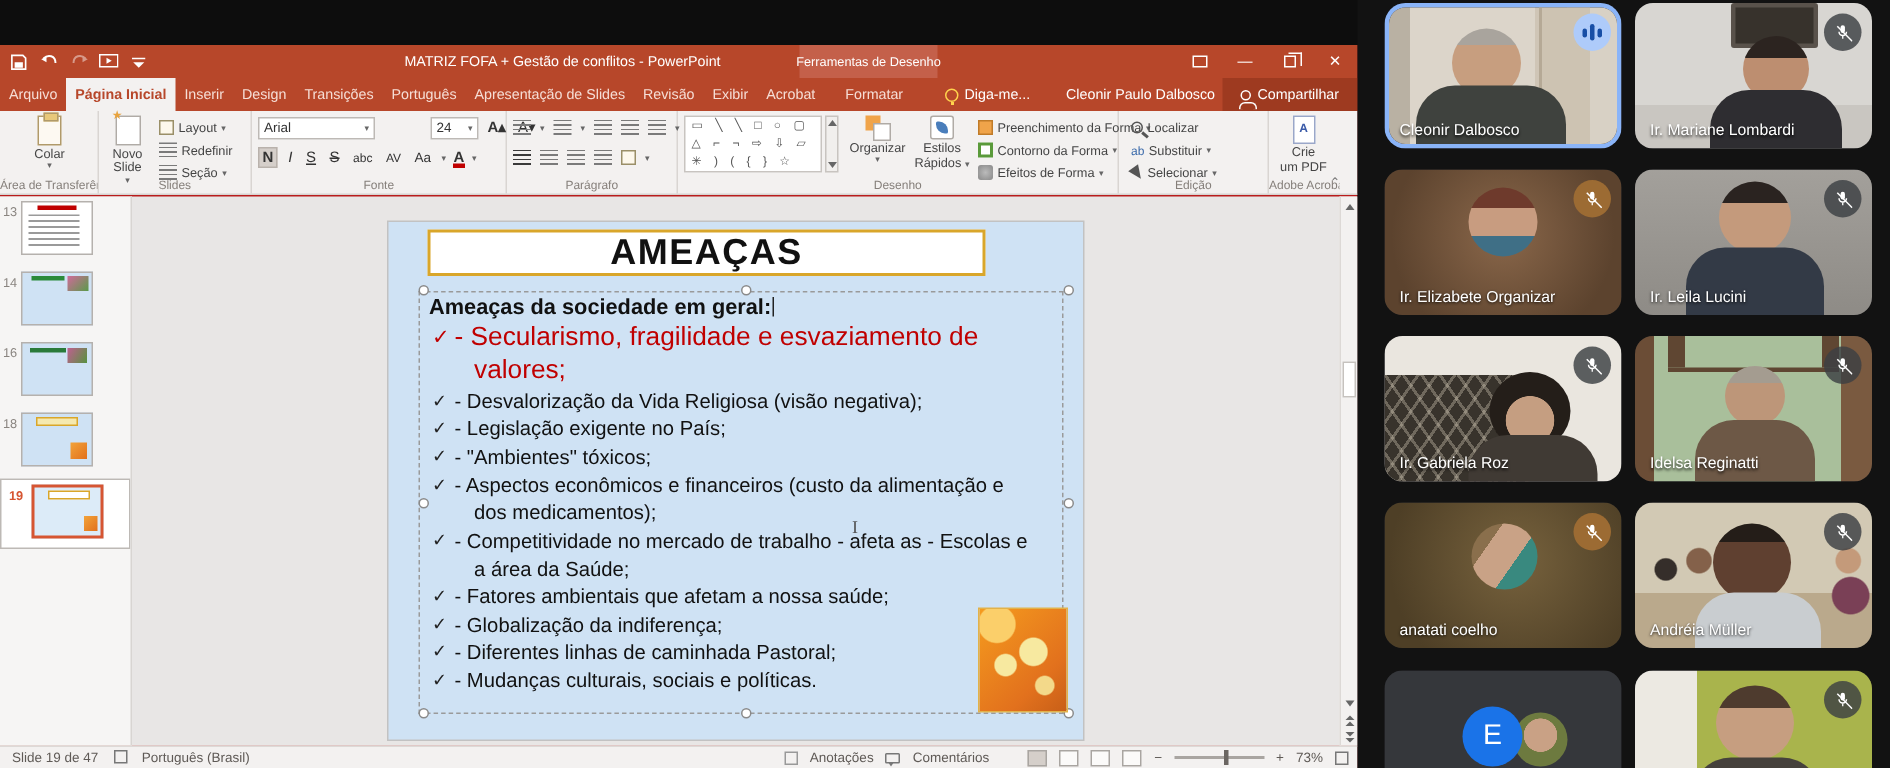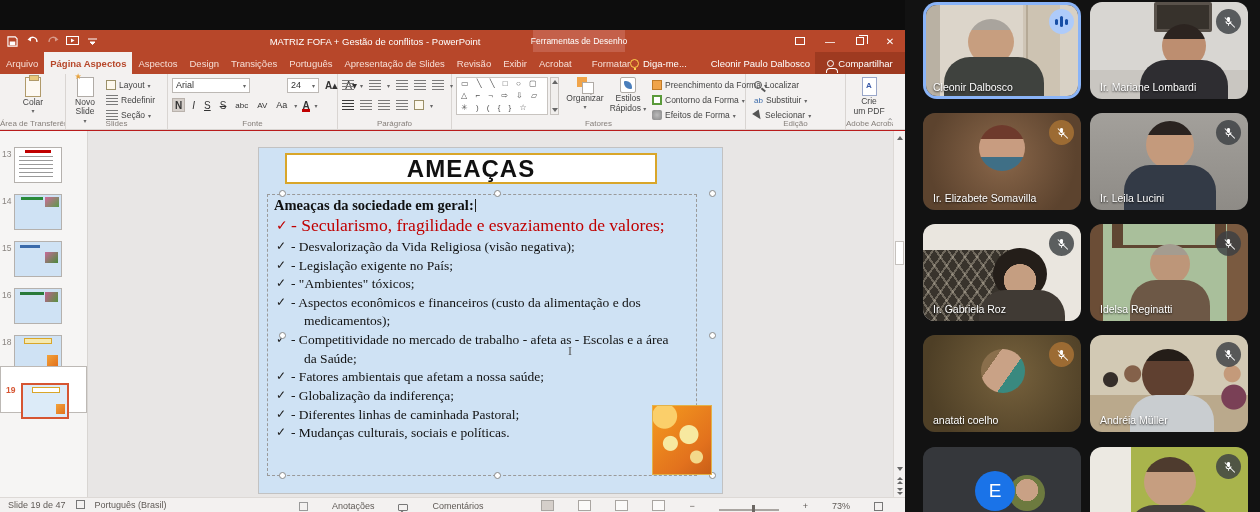--- a/index.html
+++ b/index.html
@@ -63,21 +63,21 @@
   .styles-ic::after{content:"";position:absolute;left:3px;top:3px;width:8px;height:8px;background:#4a7ebb;border-radius:1px 6px 1px 6px;}
   .search-ic{width:8px;height:8px;border:1.5px solid #555;border-radius:50%;position:relative;}
   .search-ic::after{content:"";position:absolute;left:6px;top:7px;width:5px;height:1.5px;background:#555;transform:rotate(40deg);}
   .cursor-ic{width:0;height:0;border-left:4px solid transparent;border-right:4px solid transparent;border-top:9px solid #555;transform:rotate(-35deg);}
   .pdf-ic{width:15px;height:19px;background:#fff;border:1px solid #9aa7c9;position:relative;font-size:8px;color:#3a5aa8;display:flex;align-items:center;justify-content:center;font-weight:bold;}
   #rib-collapse{position:absolute;right:10px;bottom:4px;width:10px;height:8px;color:#777;font-size:8px;display:flex;align-items:center;justify-content:center;}
   
   #content{position:absolute;left:0;top:101px;width:100%;height:366px;background:#e8e6e5;}
   
   #thumbs{position:absolute;left:0;top:0;width:88px;height:100%;background:#f6f5f4;border-right:1px solid #d8d5d2;overflow:hidden;}
-  .thumb-row{position:relative;height:47px;display:flex;align-items:flex-start;padding-top:16px;}
+  .thumb-row{position:relative;height:47px;display:flex;align-items:flex-start;padding-top:3px;}
   .thumb-num{width:14px;font-size:8.5px;color:#8a8580;text-align:left;padding-left:2px;padding-top:2px;}
   .thumb{width:48px;height:36px;border:1px solid #b5b1ad;background:#fff;position:relative;overflow:hidden;}
   .thumb-row.sel .thumb{border:2px solid #d65532;}
   .thumb-row.sel .thumb-num{color:#d65532;font-weight:bold;}
   .thumb::before,.thumb::after{content:"";position:absolute;}
   .t13::before{left:10px;top:2px;width:26px;height:3px;background:#c00000;}
   .t13::after{left:4px;top:8px;width:34px;height:22px;background:repeating-linear-gradient(#9a9a9a 0 1px,transparent 1px 4px);}
   .t14{background:#cfe2f4 !important;}
   .t14::before{left:6px;top:2px;width:22px;height:3px;background:#2a8a3a;}
   .t14::after{right:2px;top:2px;width:14px;height:10px;background:linear-gradient(135deg,#d06a9a,#5a9a4a);}
@@ -95,21 +95,21 @@
   .t19{background:#dcebf8 !important;}
   .t19::before{left:9px;top:2px;width:26px;height:4px;background:#fff;border:1px solid #d9a62a;}
   .t19::after{right:2px;bottom:3px;width:9px;height:10px;background:linear-gradient(135deg,#f2a33a,#e2711d);}
   .t20{background:linear-gradient(#7ab0e0 0 55%,#3a6aa0 55%) !important;}
   .t20::before{left:2px;top:16px;width:44px;height:3px;background:#d86a2a;}
   .t20::after{left:8px;top:4px;width:3px;height:26px;background:#c05a22;}
   
   #slide{position:absolute;left:259px;top:17px;width:463px;height:345px;background:#cfe2f4;box-shadow:0 0 0 1px #c2c2c2;}
   #slide-title-box{position:absolute;left:26px;top:5px;width:372px;height:31px;background:#fff;border:2px solid #d9a62a;display:flex;align-items:center;justify-content:center;}
   #slide-title-box span{font-size:24px;font-weight:800;color:#111;letter-spacing:1px;}
-  #textbox{position:absolute;left:8px;top:46px;width:430px;height:282px;border:1px dashed #9a9a9a;padding:2px 18px 0 6px;font-family:Liberation Serif, serif;}
+  #textbox{position:absolute;left:20px;top:46px;width:430px;height:282px;border:1px dashed #9a9a9a;padding:2px 18px 0 6px;}
   .tb-handle{position:absolute;width:7px;height:7px;border-radius:50%;background:#fff;border:1px solid #8a8a8a;}
   #slide-heading{font-size:14.5px;font-weight:bold;color:#111;}
   .caret-bar{display:inline-block;width:1px;height:13px;background:#222;vertical-align:-2px;margin-left:1px;}
   .bullet{position:relative;font-size:13.5px;color:#111;line-height:1.38;padding-left:30px;text-indent:-13px;}
   .bullet .chk{position:absolute;left:2px;top:0;text-indent:0;font-size:12px;color:#222;}
   .bullet.em{color:#c00000;font-size:17.5px;line-height:1.25;margin:1px 0;}
   .bullet.em .chk{color:#c00000;font-size:14px;top:2px;}
   #flower-img{position:absolute;left:393px;top:257px;width:60px;height:70px;border:1px solid #e2b24a;
     background:
       radial-gradient(circle at 30% 55%,#f7e9a0 0 7px,rgba(247,233,160,.0) 8px),
@@ -123,21 +123,21 @@
   #vscroll .thumbbar{position:absolute;top:110px;width:9px;height:24px;background:#fff;border:1px solid #c6c2be;}
   #vscroll .sb-btn{width:100%;height:13px;display:flex;align-items:center;justify-content:center;}
   #vscroll .bottom-group{position:absolute;bottom:0;width:100%;display:flex;flex-direction:column;align-items:center;}
   .dbl{display:flex;flex-direction:column;gap:1px;align-items:center;padding:2px 0;}
   .dbl i{display:block;width:0;height:0;border-left:3px solid transparent;border-right:3px solid transparent;}
   .dbl.up i{border-bottom:3px solid #666;}
   .dbl.down i{border-top:3px solid #666;}
   
   #statusbar{position:absolute;left:0;bottom:0;width:100%;height:15px;background:#f3f1f0;border-top:1px solid #ddd9d6;display:flex;align-items:center;font-size:9px;color:#5f5a56;}
   #statusbar .left{display:flex;gap:10px;padding-left:8px;}
-  #statusbar .right{margin-left:auto;display:flex;align-items:flex-end;gap:24px;padding-right:22px;}
+  #statusbar .right{margin-left:auto;display:flex;align-items:center;gap:8px;padding-right:6px;}
   .st-ic{width:9px;height:9px;border:1px solid #777;display:inline-block;}
   .st-bubble{width:10px;height:7px;border:1px solid #777;border-radius:1px;position:relative;display:inline-block;}
   .st-bubble::after{content:"";position:absolute;left:1px;bottom:-3px;border-left:2px solid transparent;border-right:2px solid transparent;border-top:3px solid #777;}
   .viewbtn{width:13px;height:11px;border:1px solid #a9a5a1;background:#fbfaf9;display:inline-block;}
   .viewbtn.on{background:#d5cfca;}
   .zoomtrack{width:60px;height:2px;background:#a9a5a1;position:relative;display:inline-block;}
   .zoomtrack::after{content:"";position:absolute;left:55%;top:-4px;width:3px;height:10px;background:#6b6662;}
   
   #meet{position:absolute;left:905px;top:0;width:355px;height:512px;background:#121212;overflow:hidden;}
   .tile{position:absolute;width:158px;height:97px;border-radius:12px;overflow:hidden;background:#202124;}
@@ -247,22 +247,22 @@
       <span class="wbtn">—</span>
       <span class="wbtn">
           <span class="restore-ic"></span>
         </span>
       <span class="wbtn">✕</span>
     </div>
   </div>
 
   <div id="tabrow">
       <div class="tab">Arquivo</div>
-      <div class="tab active">Página Aspectos</div>
-      <div class="tab">Aspectos</div>
+      <div class="tab active">Página Inicial</div>
+      <div class="tab">Inserir</div>
       <div class="tab">Design</div>
       <div class="tab">Transições</div>
       <div class="tab">Português</div>
       <div class="tab">Apresentação de Slides</div>
       <div class="tab">Revisão</div>
       <div class="tab">Exibir</div>
       <div class="tab">Acrobat</div>
       <div class="tab" style="margin-left: 8px;">Formatar</div>
     </div>
   <div id="tellme">
@@ -387,21 +387,21 @@
       <div class="smallrow" style="left:200px;top:19px;">
           <span class="mi mi-sq-gr"></span>
           <span>Contorno da Forma</span>
           <span class="caret">▾</span>
         </div>
       <div class="smallrow" style="left:200px;top:34px;">
           <span class="mi mi-sq-gy"></span>
           <span>Efeitos de Forma</span>
           <span class="caret">▾</span>
         </div>
-      <div class="grp-label">Fatores</div>
+      <div class="grp-label">Desenho</div>
     </div>
 
     <div class="grp" style="left:746px;width:100px;">
       <div class="smallrow" style="left:8px;top:4px;">
           <span class="search-ic"></span>
           <span>Localizar</span>
         </div>
       <div class="smallrow" style="left:8px;top:19px;">
           <span style="font-size:8px;color:#3a6aaa;">ab</span>
           <span>Substituir</span>
@@ -428,24 +428,20 @@
 
   <div id="content">
     <div id="thumbs">
         <div class="thumb-row">
           <div class="thumb-num">13</div>
           <div class="thumb t13"></div>
         </div>
         <div class="thumb-row">
           <div class="thumb-num">14</div>
           <div class="thumb t14"></div>
-        </div>
-        <div class="thumb-row">
-          <div class="thumb-num">15</div>
-          <div class="thumb t15"></div>
         </div>
         <div class="thumb-row">
           <div class="thumb-num">16</div>
           <div class="thumb t16"></div>
         </div>
         <div class="thumb-row">
           <div class="thumb-num">18</div>
           <div class="thumb t18"></div>
         </div>
         <div class="thumb-row sel">
@@ -563,21 +559,21 @@
         <i class="prop"></i>
       </div>
       <div class="mic warm">
         <svg width="13" height="13" viewBox="0 0 24 24" fill="#fff">
           <rect x="9.3" y="3.5" width="5.4" height="9.5" rx="2.7"></rect>
           <path d="M6.5 11.5a5.5 5.5 0 0 0 11 0h-1.8a3.7 3.7 0 0 1-7.4 0z"></path>
           <rect x="11.2" y="16.5" width="1.6" height="3.5"></rect>
           <rect x="2" y="10.6" width="26" height="1.8" transform="rotate(45 12 12)"></rect>
         </svg>
       </div>
-      <div class="pname">Ir. Elizabete Somavilla</div>
+      <div class="pname">Ir. Elizabete Organizar</div>
     </div>
     <div class="tile v4" style="left: 185px; top: 113px;">
       <div class="scene">
         <i class="prop"></i>
       </div>
       <div class="mic">
         <svg width="13" height="13" viewBox="0 0 24 24" fill="#fff">
           <rect x="9.3" y="3.5" width="5.4" height="9.5" rx="2.7"></rect>
           <path d="M6.5 11.5a5.5 5.5 0 0 0 11 0h-1.8a3.7 3.7 0 0 1-7.4 0z"></path>
           <rect x="11.2" y="16.5" width="1.6" height="3.5"></rect>

